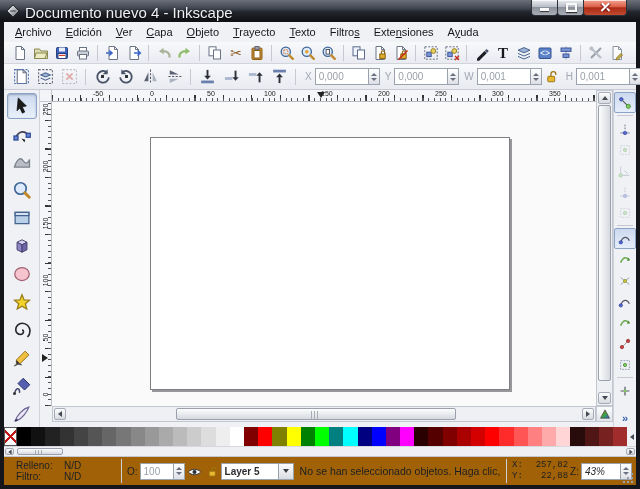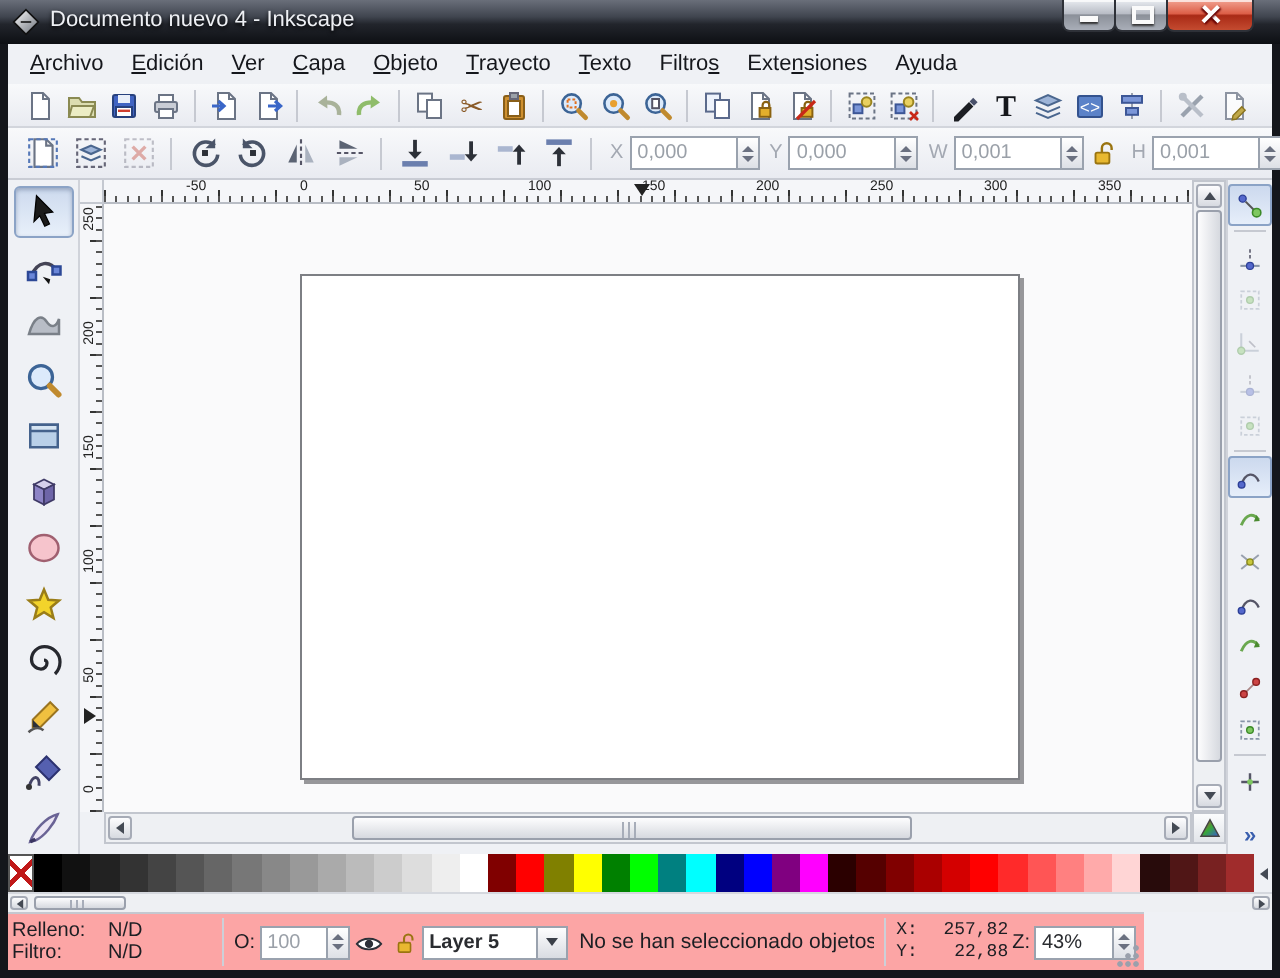--- a/index.html
+++ b/index.html
@@ -1,21 +1,21 @@
 <!DOCTYPE html>
 <html><head>
 <meta charset="utf-8">
 <style>
   html,body{margin:0;padding:0;background:#555;}
   .app{position:relative;width:640px;height:489px;background:#14161b;font-family:"Liberation Sans",sans-serif;overflow:hidden;-webkit-user-select:none;user-select:none;}
   
   .titlebar{position:absolute;left:0;top:0;width:640px;height:22px;
     background:linear-gradient(#6a6f7a 0%,#40454f 38%,#22252c 55%,#0d0f13 100%);}
   .title-ico{position:absolute;left:6px;top:4px;width:14px;height:14px;}
-  .title-text{position:absolute;left:25px;top:4px;font-size:11px;color:#eef0f4;text-shadow:0 1px 2px #000;white-space:nowrap;}
+  .title-text{position:absolute;left:25px;top:4px;font-size:15px;color:#eef0f4;text-shadow:0 1px 2px #000;white-space:nowrap;}
   .win-btn{position:absolute;top:0;height:15px;border:1px solid #2e3138;border-top:none;border-radius:0 0 4px 4px;
     background:linear-gradient(#e9ecf1,#b9bdc6 45%,#8b9099 50%,#a9aeb8);box-shadow:inset 0 1px 0 rgba(255,255,255,.7);}
   .btn-min{right:82px;width:25px;} .btn-max{right:56px;width:25px;}
   .btn-close{right:13px;width:42px;background:linear-gradient(#f2a392,#dd5f48 45%,#a92a16 52%,#c44b30);}
   .btn-min::after{content:"";position:absolute;left:8px;bottom:4px;width:9px;height:3px;background:#fafafa;box-shadow:0 1px 1px #333;}
   .btn-max::after{content:"";position:absolute;left:8px;top:3px;width:7px;height:5px;border:2px solid #fafafa;box-shadow:0 1px 1px #333;}
   .btn-close::before,.btn-close::after{content:"";position:absolute;left:16px;top:6px;width:11px;height:2.4px;background:#fff;box-shadow:0 1px 1px #600;}
   .btn-close::before{transform:rotate(45deg);} .btn-close::after{transform:rotate(-45deg);}
   
   .chrome{position:absolute;left:4px;top:22px;width:632px;height:463px;background:#eff1f5;}
@@ -79,32 +79,32 @@
   .sw-none{flex:0 0 13px;background:#fff;border:1px solid #555;box-sizing:border-box;
     background-image:linear-gradient(45deg,transparent 44%,#c01818 44%,#c01818 56%,transparent 56%),linear-gradient(-45deg,transparent 44%,#c01818 44%,#c01818 56%,transparent 56%);}
   .sw{flex:1 1 auto;}
   .pal-arrow{flex:0 0 9px;display:flex;align-items:center;justify-content:center;background:#eff1f5;}
   .palscroll{position:absolute;left:4px;top:446px;width:632px;height:10px;background:#eef0f3;border-top:1px solid #d5d8de;box-sizing:border-box;}
   .palscroll .sb-lf{left:1px;top:1px;width:9px;height:7px;} .palscroll .sb-rt{right:1px;top:1px;width:9px;height:7px;}
   .palscroll .sb-btn i{transform:scale(.8);}
   .pthumb{position:absolute;left:13px;top:1px;width:46px;height:7px;background:linear-gradient(#fdfdfe,#d6d9df);border:1px solid #9aa0ac;border-radius:2px;box-sizing:border-box;}
   .pthumb::after{content:"";position:absolute;left:50%;top:1px;width:9px;height:4px;margin-left:-5px;background:repeating-linear-gradient(90deg,#a7adb9 0 1px,transparent 1px 3px);}
   
-  .statusbar{position:absolute;left:4px;top:456px;width:568px;height:29px;background:#fca5a5;border-top:1px solid #c4c8d0;box-sizing:border-box;display:flex;align-items:center;padding:0 4px 0 2px;}
+  .statusbar{position:absolute;left:4px;top:456px;width:632px;height:29px;background:#a16207;border-top:1px solid #c4c8d0;box-sizing:border-box;display:flex;align-items:center;padding:0 4px 0 12px;}
   .fs-block{width:100px;flex:0 0 auto;display:grid;grid-template-columns:48px auto;font-size:10px;color:#1c1e23;line-height:11px;}
   .sb-vsep{width:1px;height:24px;background:#ccd0d8;margin:0 5px;flex:0 0 auto;}
   .o-label{font-size:10px;color:#1c1e23;margin-right:2px;flex:0 0 auto;}
   .o-box{width:26px;height:15px;}
   .sicon{flex:0 0 auto;margin:0 2px;display:flex;align-items:center;}
   .layerbox{width:50px;height:15px;font-weight:bold;}
   .status-msg{flex:1 1 aupx;min-width:0;font-size:10.5px;color:#1c1e23;white-space:nowrap;overflow:hidden;margin-left:6px;}
   .xy-block{flex:0 0 56px;font-family:"Liberation Mono",monospace;font-size:9px;color:#1c1e23;line-height:11px;display:grid;grid-template-columns:14px auto;}
   .xy-block .num{text-align:right;}
   .z-label{font-size:10px;color:#1c1e23;margin:0 2px 0 2px;flex:0 0 auto;}
-  .z-box{width:32px;height:15px;}
+  .z-box{width:32px;height:15px;font-style:italic;}
   .grip{position:absolute;right:1px;bottom:1px;width:13px;height:13px;
     background-image:radial-gradient(circle at 10px 3px,#9aa0ac 1.2px,transparent 1.6px),radial-gradient(circle at 6px 7px,#9aa0ac 1.2px,transparent 1.6px),radial-gradient(circle at 10px 7px,#9aa0ac 1.2px,transparent 1.6px),radial-gradient(circle at 2px 11px,#9aa0ac 1.2px,transparent 1.6px),radial-gradient(circle at 6px 11px,#9aa0ac 1.2px,transparent 1.6px),radial-gradient(circle at 10px 11px,#9aa0ac 1.2px,transparent 1.6px);}
   svg{display:block;}
 </style>
 </head>
 <body>
 
 <svg width="0" height="0" style="position:absolute" aria-hidden="true">
   <defs>
     <linearGradient id="g-prism" x1="0" y1="0" x2="1" y2="1">

